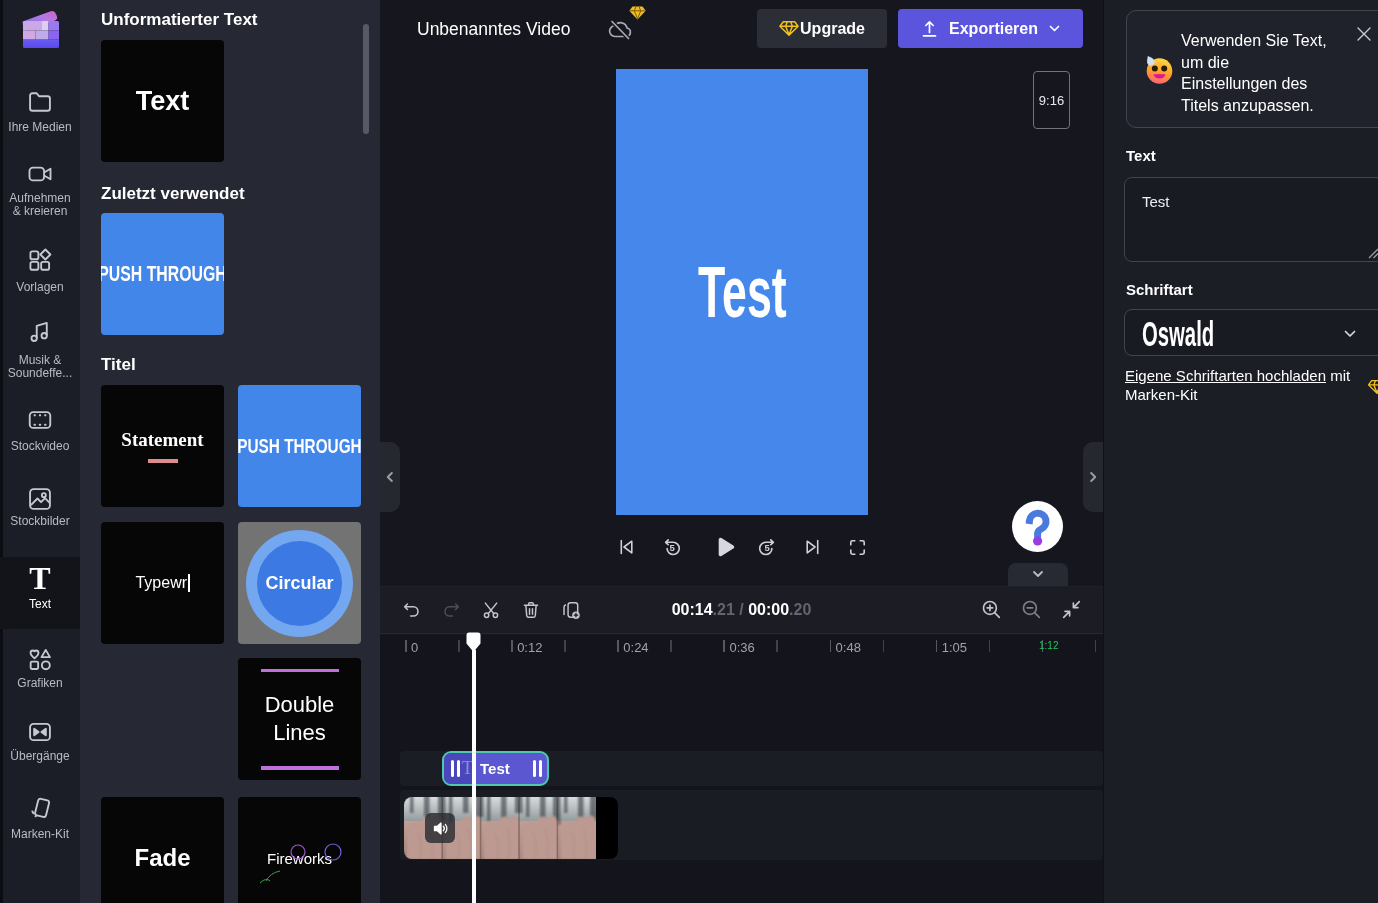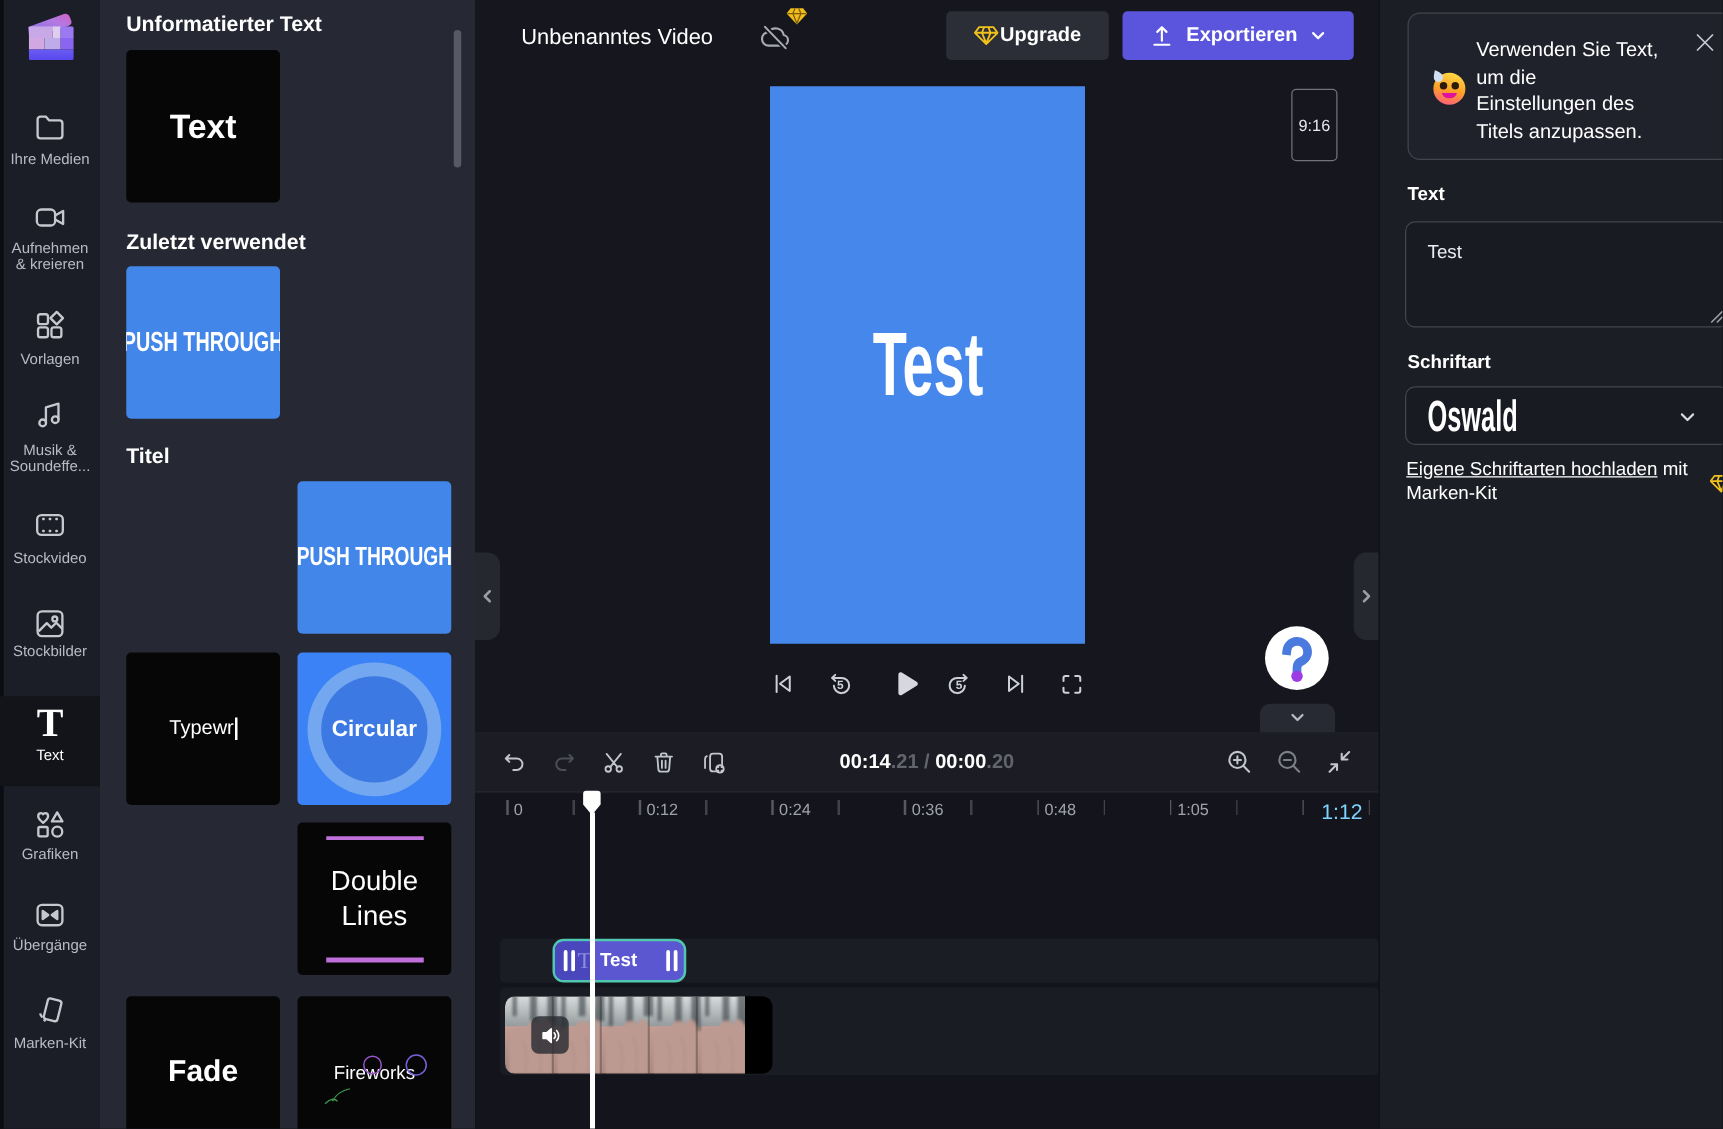--- a/index.html
+++ b/index.html
@@ -130,28 +130,33 @@
   <div class="phead" style="top:10px;">Unformatierter Text</div>
   <div class="thumb" style="left:21px; top:40px;">
     <div class="tc" style="font-size:27px; font-weight:bold;">Text</div>
   </div>
   <div class="phead" style="top:184px;">Zuletzt verwendet</div>
   <div class="thumb" style="left:21px; top:213px; background:#4186e8;">
     <div class="tc" style="font-size:22px; font-weight:bold; transform:scaleX(0.72); white-space:nowrap;">PUSH THROUGH</div>
   </div>
   <div class="phead" style="top:355px;">Titel</div>
 
+  <div class="thumb" style="left:21px; top:385px;">
+    <div class="tc" style="flex-direction:column; font-family:'Liberation Serif',serif; font-size:19px; font-weight:bold;">Statement
+      <div style="width:30px; height:3.5px; background:#dd8b8b; margin-top:8px;"></div>
+    </div>
+  </div>
   <div class="thumb" style="left:158px; top:385px; background:#4186e8;">
     <div class="tc" style="font-size:21px; font-weight:bold; transform:scaleX(0.73); white-space:nowrap;">PUSH THROUGH</div>
   </div>
 
   <div class="thumb" style="left:21px; top:522px;">
     <div class="tc" style="font-size:16px;">Typewr<span style="display:inline-block;width:1.5px;height:18px;background:#fff;margin-left:1px;"></span></div>
   </div>
-  <div class="thumb" style="left:158px; top:522px; background:#3b82f6;">
+  <div class="thumb" style="left:158px; top:522px; background:#737373;">
     <div class="abs" style="left:8px; top:8px; width:107px; height:107px; border-radius:50%; background:#73a7f0;"></div>
     <div class="abs" style="left:19px; top:19px; width:85px; height:85px; border-radius:50%; background:#3c79e2;"></div>
     <div class="tc abs" style="font-size:18px; font-weight:bold;">Circular</div>
   </div>
 
   <div class="thumb" style="left:158px; top:658px;">
     <div class="tc" style="flex-direction:column; font-size:22px; line-height:28px;gap:12px;">
       <div style="width:78px; height:3.5px; background:#bf70da; margin-bottom:7px;"></div>
       <div style="text-align:center;">Double<br>Lines</div>
       <div style="width:78px; height:3.5px; background:#bf70da; margin-top:7px;"></div>
@@ -293,21 +298,21 @@
       <div style="position:absolute;left:343.45000000000005px;top:6px;width:1.5px;height:12px;background:#565862;"></div>
       <div style="position:absolute;left:349.45000000000005px;top:6px;font-size:13px;color:#9fa2ac;">0:36</div>
       <div style="position:absolute;left:396.45000000000005px;top:6px;width:1.5px;height:12px;background:#3f414b;"></div>
       <div style="position:absolute;left:449.6px;top:6px;width:1.5px;height:12px;background:#565862;"></div>
       <div style="position:absolute;left:455.6px;top:6px;font-size:13px;color:#9fa2ac;">0:48</div>
       <div style="position:absolute;left:502.6px;top:6px;width:1.5px;height:12px;background:#3f414b;"></div>
       <div style="position:absolute;left:555.75px;top:6px;width:1.5px;height:12px;background:#565862;"></div>
       <div style="position:absolute;left:561.75px;top:6px;font-size:13px;color:#9fa2ac;">1:05</div>
       <div style="position:absolute;left:608.75px;top:6px;width:1.5px;height:12px;background:#3f414b;"></div>
       <div style="position:absolute;left:661.9000000000001px;top:6px;width:1.5px;height:12px;background:#565862;"></div>
-      <div style="position:absolute;left:677px;top:6px;font-size:17px;color:#7dd3fc;">1:12</div>
+      <div style="position:absolute;left:659px;top:6px;font-size:10px;color:#22c55e;">1:12</div>
       <div style="position:absolute;left:714.9000000000001px;top:6px;width:1.5px;height:12px;background:#3f414b;"></div>
     </div>
 
   <div class="abs" style="left:20px; top:751px; width:703px; height:35px; background:#1b1d25; border-radius:4px;"></div>
   <div class="abs" style="left:20px; top:790px; width:703px; height:70px; background:#1a1c24; border-radius:4px;"></div>
 
   <div class="abs" style="left:62px; top:751px; width:107px; height:35px; border:2.5px solid #50c8b0; border-radius:9px; background:#5b57d0; overflow:hidden;">
     <div class="abs" style="left:0; top:0; width:29px; height:31px; background:#4a47bd;"></div>
     <div class="abs" style="left:7px; top:7px; width:3px; height:17px; background:#fff; border-radius:2px;"></div>
     <div class="abs" style="left:13px; top:7px; width:3px; height:17px; background:#fff; border-radius:2px;"></div>

